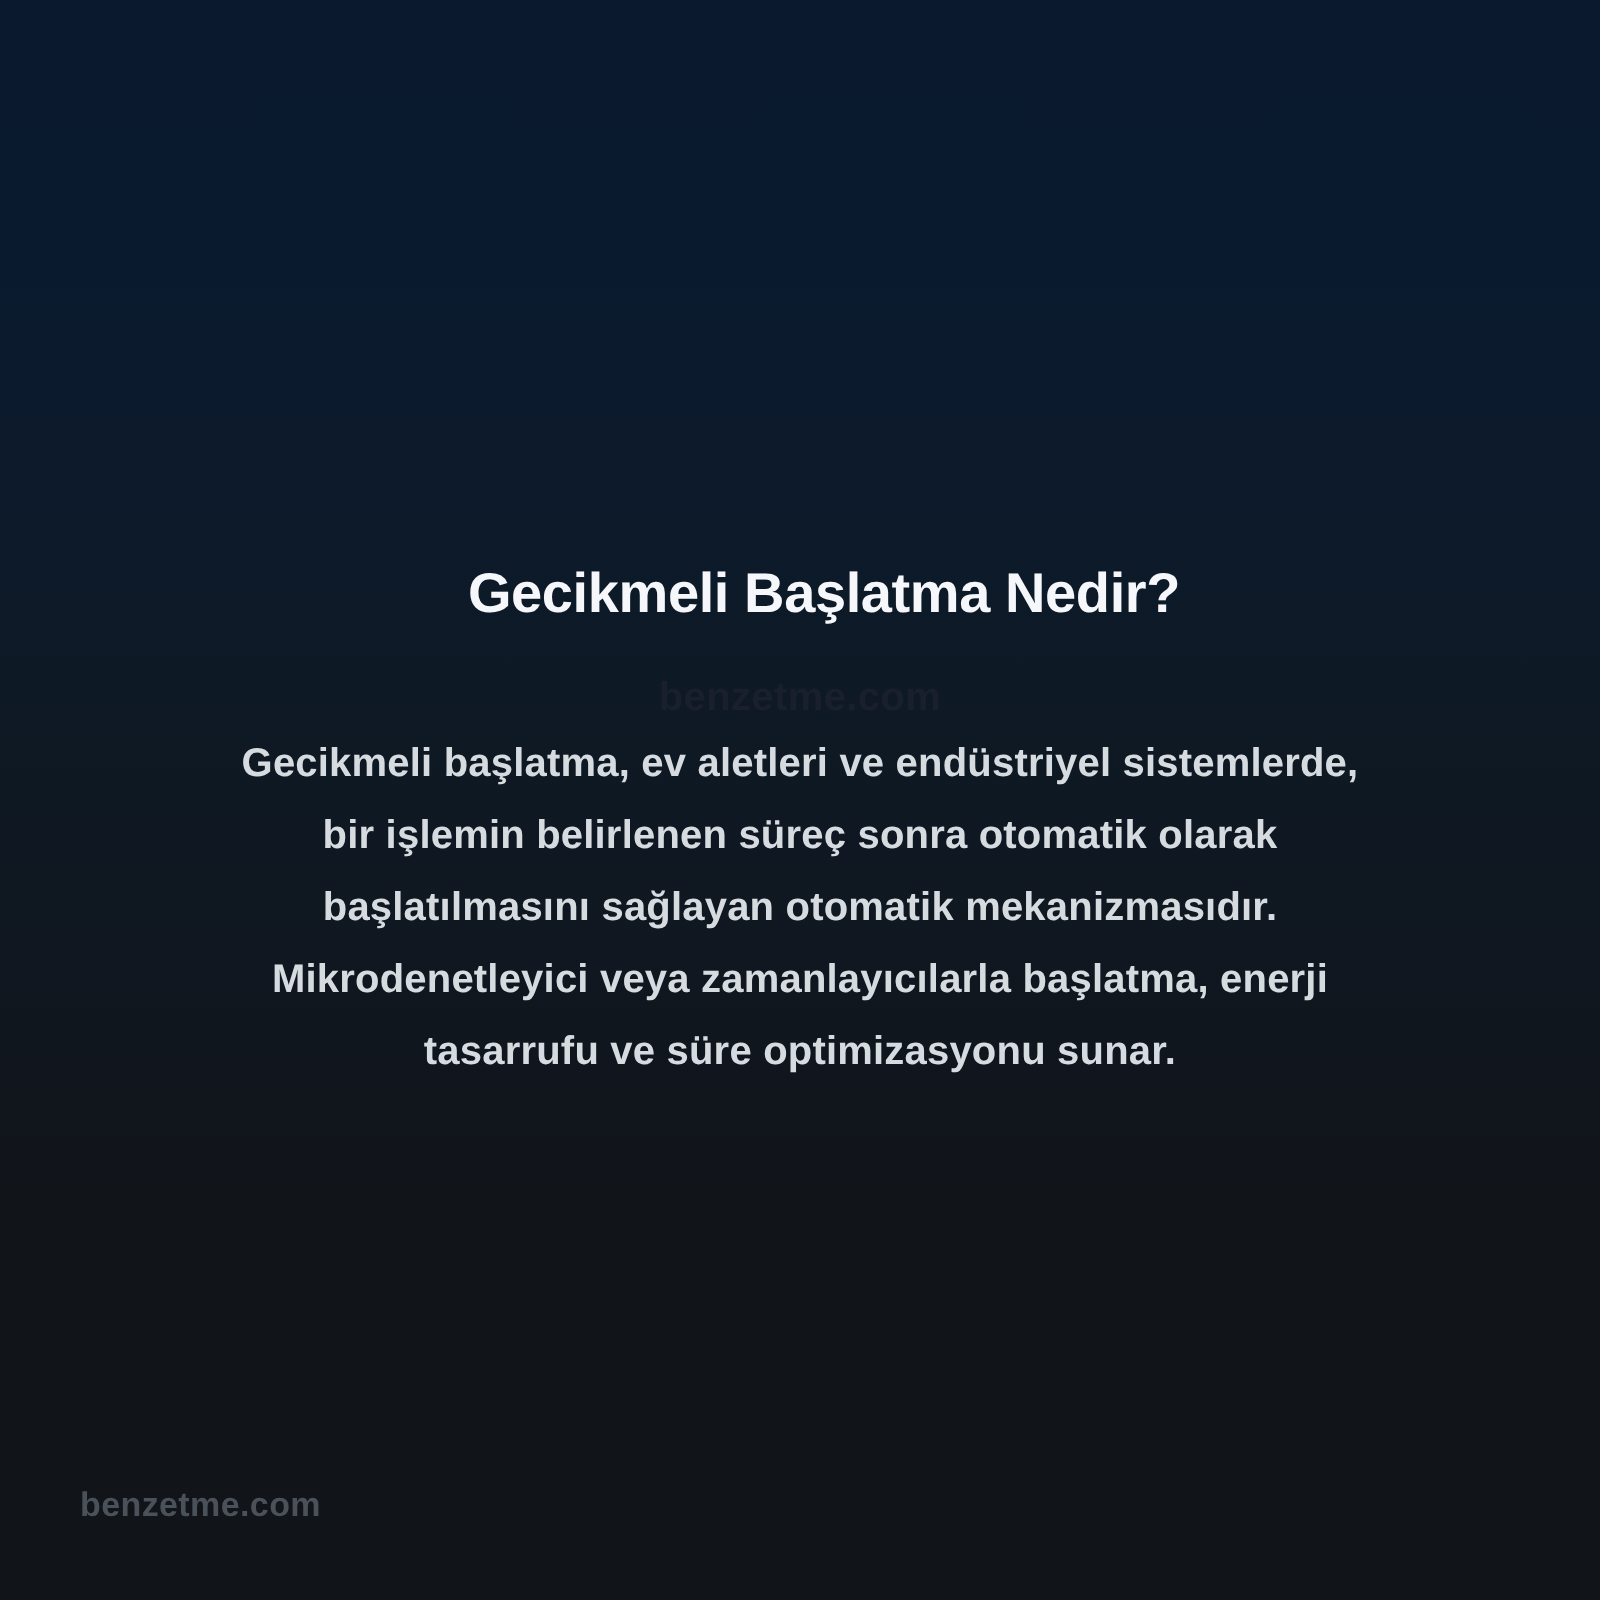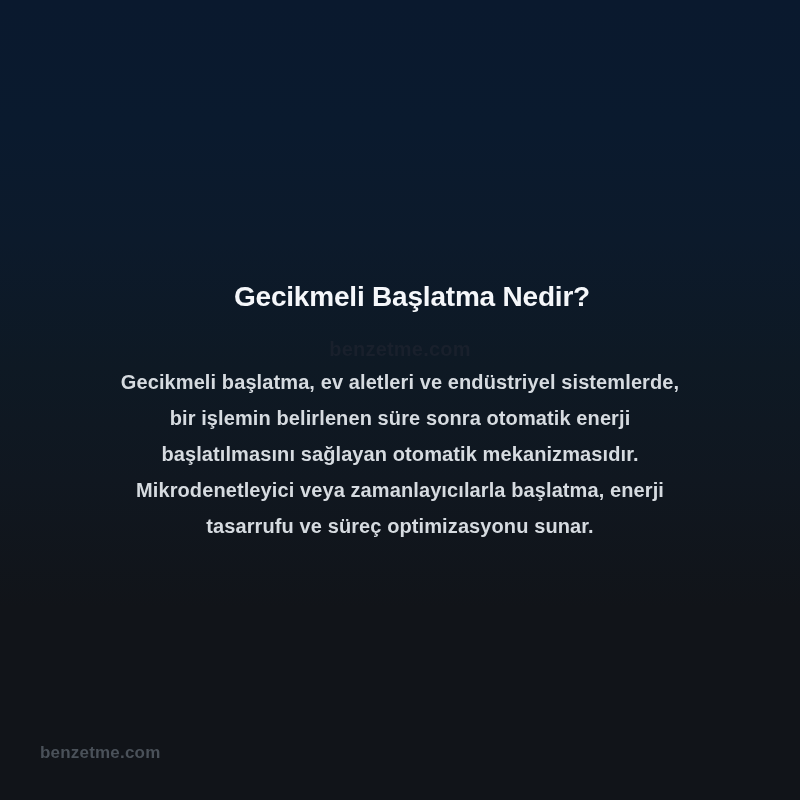--- a/index.html
+++ b/index.html
@@ -107,23 +107,23 @@
 <div id="card">
 
   <div id="watermark-center">benzetme.com</div>
 
   <div id="content">
 
     <h1 id="page-title">Gecikmeli Başlatma Nedir?</h1>
 
     <p id="description">
       <span class="line">Gecikmeli başlatma, ev aletleri ve endüstriyel sistemlerde,</span>
-      <span class="line">bir işlemin belirlenen süre sonra otomatik enerji</span>
+      <span class="line">bir işlemin belirlenen süreç sonra otomatik olarak</span>
       <span class="line">başlatılmasını sağlayan otomatik mekanizmasıdır.</span>
       <span class="line">Mikrodenetleyici veya zamanlayıcılarla başlatma, enerji</span>
-      <span class="line">tasarrufu ve süreç optimizasyonu sunar.</span>
+      <span class="line">tasarrufu ve süre optimizasyonu sunar.</span>
     </p>
 
   </div>
 
   <div id="watermark-footer">benzetme.com</div>
 
 </div>
 
 </body></html>

